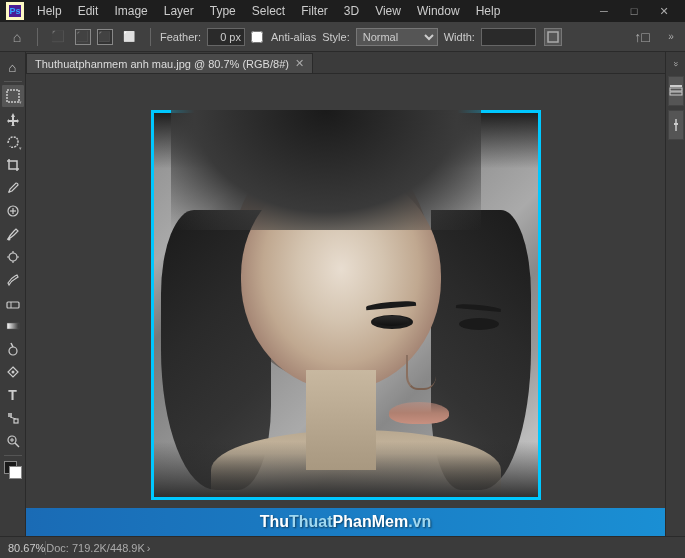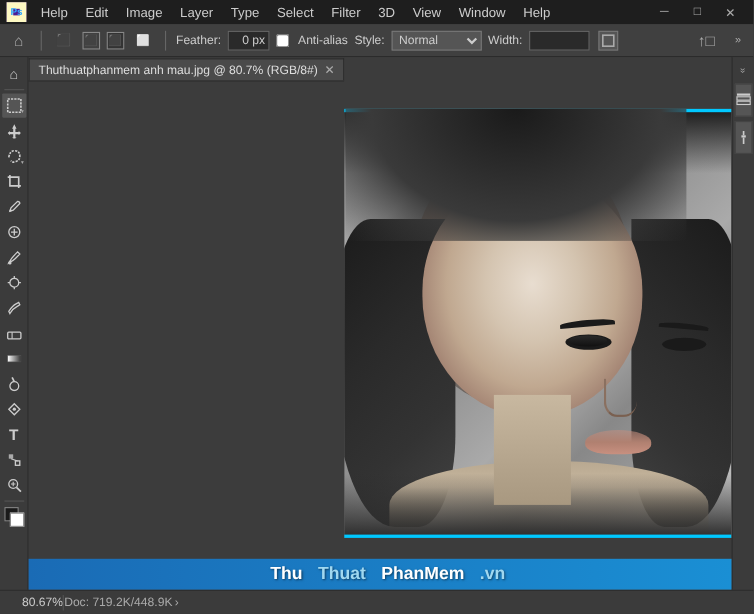--- a/index.html
+++ b/index.html
@@ -1,21 +1,21 @@
 <!DOCTYPE html>
 <html><head>
   <meta charset="utf-8">
   <style>
     * { margin: 0; padding: 0; box-sizing: border-box; }
     body { width: 685px; height: 558px; background: #3c3c3c; font-family: Arial, sans-serif; font-size: 12px; color: #ccc; overflow: hidden; }
 
     
     #title-bar { width: 100%; height: 22px; background: #1e1e1e; display: flex; align-items: center; justify-content: space-between; padding: 0 6px; }
     #title-bar-left { display: flex; align-items: center; gap: 6px; }
-    #ps-logo { width: 18px; height: 18px; background: #4c1d95; border: 6px solid #fef9c3; display: flex; align-items: center; justify-content: center; font-size: 9px; font-weight: bold; color: #31a8ff; }
+    #ps-logo { width: 18px; height: 18px; background: #4c1d95; border: 3px solid #fef9c3; display: flex; align-items: center; justify-content: center; font-size: 9px; font-weight: bold; color: #31a8ff; }
     #menu-bar { display: flex; gap: 2px; }
     .menu-item { padding: 2px 7px; color: #ccc; font-size: 12px; cursor: pointer; }
     #title-bar-right { display: flex; gap: 0; }
     .win-btn { width: 30px; height: 22px; display: flex; align-items: center; justify-content: center; font-size: 11px; color: #aaa; cursor: pointer; }
 
     
     #options-bar { width: 100%; height: 30px; background: #404040; display: flex; align-items: center; padding: 0 6px; gap: 6px; border-bottom: 1px solid #2a2a2a; }
     .opt-icon { width: 22px; height: 22px; display: flex; align-items: center; justify-content: center; color: #aaa; font-size: 14px; cursor: pointer; }
     .opt-separator { width: 1px; height: 18px; background: #666; margin: 0 3px; }
     .opt-label { font-size: 11px; color: #ccc; }
@@ -30,21 +30,21 @@
     #main { display: flex; width: 100%; height: calc(558px - 22px - 30px - 22px); }
 
     
     #toolbar { width: 26px; background: #3b3b3b; border-right: 1px solid #2a2a2a; display: flex; flex-direction: column; align-items: center; padding: 4px 0; gap: 1px; }
     .tool-btn { width: 22px; height: 22px; display: flex; align-items: center; justify-content: center; color: #ccc; font-size: 13px; cursor: pointer; position: relative; border-radius: 1px; }
     .tool-btn.active { background: #555; }
     .tool-btn .corner { position: absolute; bottom: 2px; right: 2px; font-size: 5px; color: #aaa; }
     .tool-separator { width: 18px; height: 1px; background: #555; margin: 2px 0; }
 
     
-    #canvas-area { flex: 1; background: #3c3c3c; display: flex; overflow: hidden; }
+    #canvas-area { flex: 1; background: #3c3c3c; display: flex; flex-direction: column; overflow: hidden; }
 
     
     #tab-bar { height: 22px; background: #3b3b3b; display: flex; align-items: flex-end; border-bottom: 1px solid #2a2a2a; }
     #tab-active { height: 20px; background: #4a4a4a; border: 1px solid #2a2a2a; border-bottom: none; display: flex; align-items: center; padding: 0 8px; font-size: 11px; color: #ddd; gap: 6px; }
     #tab-close { color: #aaa; cursor: pointer; font-size: 11px; }
 
     
     #canvas-container { flex: 1; background: #3c3c3c; display: flex; align-items: center; justify-content: center; position: relative; overflow: hidden; }
     #canvas-image { position: relative; }
     #selection-border { position: absolute; top: 0; left: 0; right: 0; bottom: 0; border: 3px solid #00c8ff; pointer-events: none; }
@@ -72,30 +72,30 @@
     
     .brow-left { position: absolute; top: 132px; left: 125px; width: 50px; height: 6px; background: #1a1a1a; border-radius: 50% 50% 0 0; transform: rotate(-5deg); z-index: 3; }
     .brow-right { position: absolute; top: 135px; left: 215px; width: 45px; height: 5px; background: #1a1a1a; border-radius: 50% 50% 0 0; transform: rotate(5deg); z-index: 3; }
 
     
     #right-panel { width: 20px; background: #3b3b3b; border-left: 1px solid #2a2a2a; display: flex; flex-direction: column; align-items: center; padding: 4px 0; gap: 4px; }
     .rpanel-btn { width: 16px; height: 30px; background: #555; border: 1px solid #444; display: flex; align-items: center; justify-content: center; font-size: 8px; color: #aaa; cursor: pointer; writing-mode: vertical-rl; }
     .rpanel-icon { width: 16px; height: 16px; display: flex; align-items: center; justify-content: center; color: #aaa; font-size: 12px; cursor: pointer; }
 
     
-    #status-bar { height: 22px; background: #3b3b3b; border-top: 1px solid #2a2a2a; display: flex; align-items: center; padding: 0 20px; gap: 0; font-size: 11px; color: #aaa; }
+    #status-bar { height: 22px; background: #3b3b3b; border-top: 1px solid #2a2a2a; display: flex; align-items: center; padding: 0 8px; gap: 0; font-size: 11px; color: #aaa; }
     #status-zoom { color: #ccc; }
     #status-separator { width: 1px; height: 14px; background: #555; }
     #status-doc { color: #aaa; }
     #status-arrow { color: #aaa; margin-left: 2px; }
 
     
     #watermark { position: absolute; bottom: 22px; left: 26px; right: 20px; height: 28px; background: linear-gradient(to right, #1a6bb5, #1a8fd4); display: flex; align-items: center; justify-content: center; z-index: 10; }
     #watermark-text { font-size: 16px; font-weight: bold; color: white; text-shadow: 1px 1px 2px rgba(0,0,0,0.5); }
-    #watermark-text span { color: #a0d8f0; margin-left: 14px; }
+    #watermark-text span { color: #a0d8f0; }
   </style>
 </head>
 <body>
 
 <div id="title-bar">
   <div id="title-bar-left">
     <div id="ps-logo">Ps</div>
     <div id="menu-bar">
       <span class="menu-item">Help</span>
       <span class="menu-item">Edit</span>

